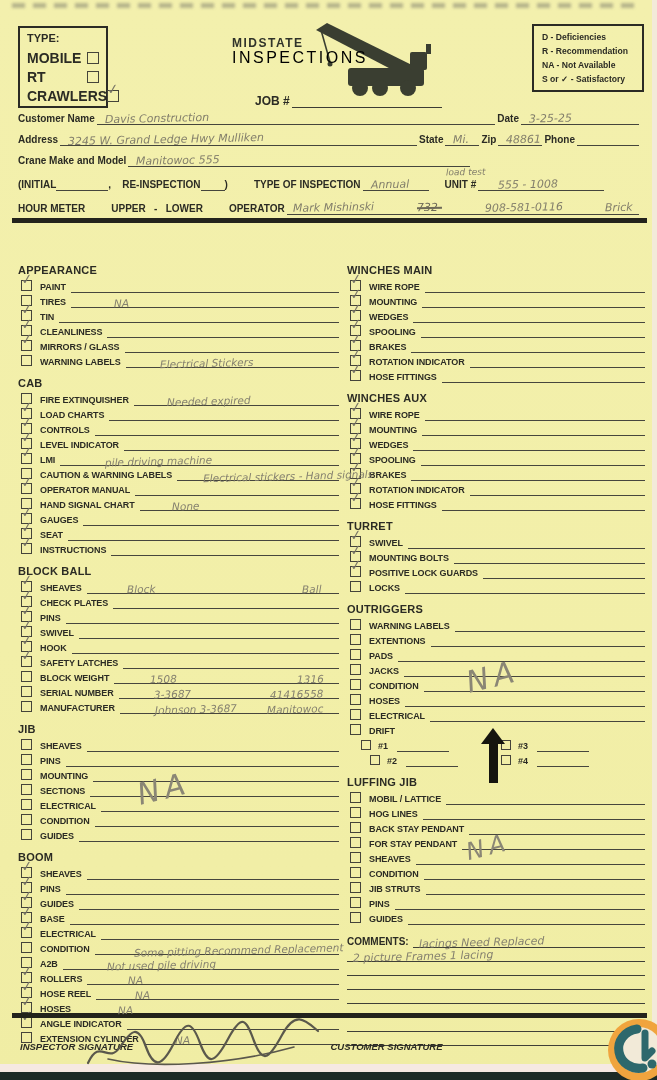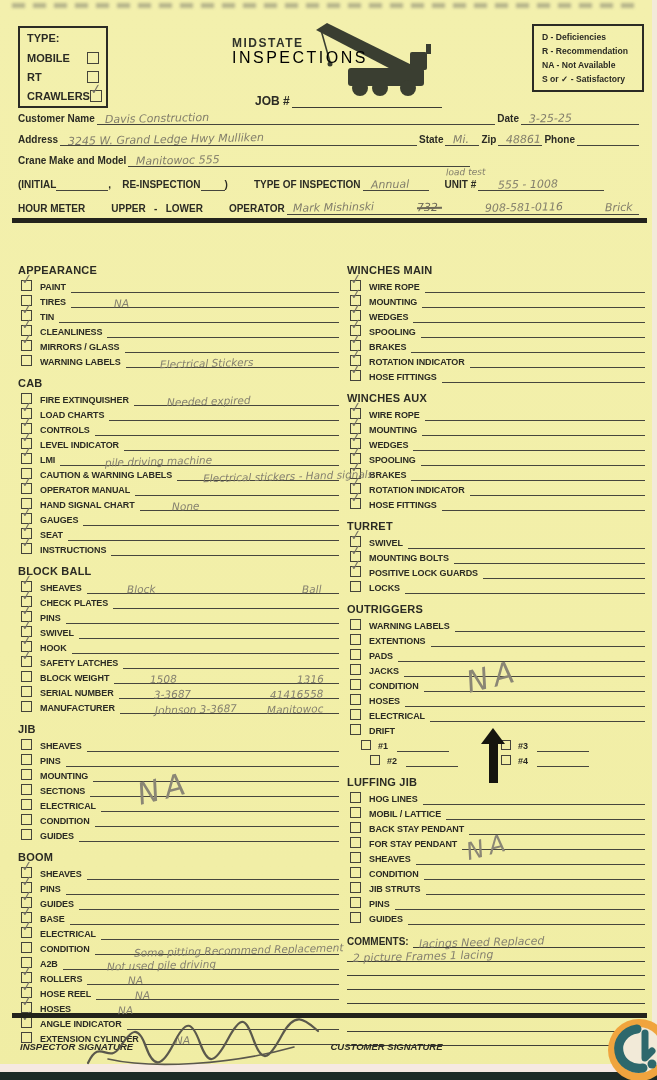--- a/index.html
+++ b/index.html
@@ -8,21 +8,21 @@
     background:linear-gradient(180deg,#f3f0ad 0%,#f2efa8 60%,#f0eda4 100%);
     font-family:"Liberation Sans",sans-serif;color:#2b2b24;
   }
   .edge-right{position:absolute;right:0;top:0;width:5px;height:100%;background:#f3ead9;}
   .bleed{position:absolute;left:12px;right:18px;top:3px;height:5px;filter:blur(1.6px);
     background:repeating-linear-gradient(90deg,rgba(110,110,100,.45) 0 13px,rgba(110,110,100,0) 13px 21px);}
   
   .type-box{position:absolute;left:18px;top:26px;width:90px;height:82px;border:2px solid #2b2b24;padding:4px 7px;box-sizing:border-box;}
   .tb-title{font-size:11px;font-weight:bold;margin-bottom:4px;}
   .tb-row{display:flex;justify-content:space-between;align-items:center;height:19px;}
-  .tb-lbl{font-size:11px;font-weight:bold;}
+  .tb-lbl{font-size:14px;font-weight:bold;}
   .cb{width:10px;height:10px;border:1.5px solid #45443a;position:relative;flex:none;box-sizing:content-box;}
   .mark{position:absolute;left:-1px;top:-9px;font-size:14px;line-height:14px;color:#7b7868;transform:rotate(-8deg);font-weight:bold;font-family:"DejaVu Sans",sans-serif;}
   .logo{position:absolute;left:232px;top:22px;width:210px;height:72px;}
   .logo-text{position:absolute;left:0;top:14px;z-index:1;}
   .l1{font-size:12px;font-weight:bold;letter-spacing:1.5px;color:#30332a;}
   .l2{font-size:30px;font-weight:bold;letter-spacing:1px;line-height:.85;color:#272a22;}
   .l3{font-size:16px;letter-spacing:2.5px;color:#000000;font-weight:normal;line-height:1;}
   .crane-svg{position:absolute;left:78px;top:-4px;z-index:0;}
   .job-line{position:absolute;left:255px;top:94px;display:flex;align-items:flex-end;}
   .jl{font-size:12px;font-weight:bold;margin-right:2px;}
@@ -739,26 +739,26 @@
           <span class="dline" data-name="item-line"></span>
         </span>
       </div>
       <div class="na-ovl" data-name="handwritten-na">NA</div>
       <div class="big-arrow" data-name="hand-drawn-arrow"></div>
     </div>
     <div class="sec" data-name="section-luffing-jib">
       <div class="sec-title" data-name="section-title">LUFFING JIB</div>
       <div class="row" data-name="checklist-item">
         <span class="cb" data-name="checkbox"></span>
+        <span class="lbl" data-name="item-label">MOBIL / LATTICE</span>
+        <span class="line" data-name="item-line"></span>
+      </div>
+      <div class="row" data-name="checklist-item">
+        <span class="cb" data-name="checkbox"></span>
         <span class="lbl" data-name="item-label">HOG LINES</span>
-        <span class="line" data-name="item-line"></span>
-      </div>
-      <div class="row" data-name="checklist-item">
-        <span class="cb" data-name="checkbox"></span>
-        <span class="lbl" data-name="item-label">MOBIL / LATTICE</span>
         <span class="line" data-name="item-line"></span>
       </div>
       <div class="row" data-name="checklist-item">
         <span class="cb" data-name="checkbox"></span>
         <span class="lbl" data-name="item-label">BACK STAY PENDANT</span>
         <span class="line" data-name="item-line"></span>
       </div>
       <div class="row" data-name="checklist-item">
         <span class="cb" data-name="checkbox"></span>
         <span class="lbl" data-name="item-label">FOR STAY PENDANT</span>

